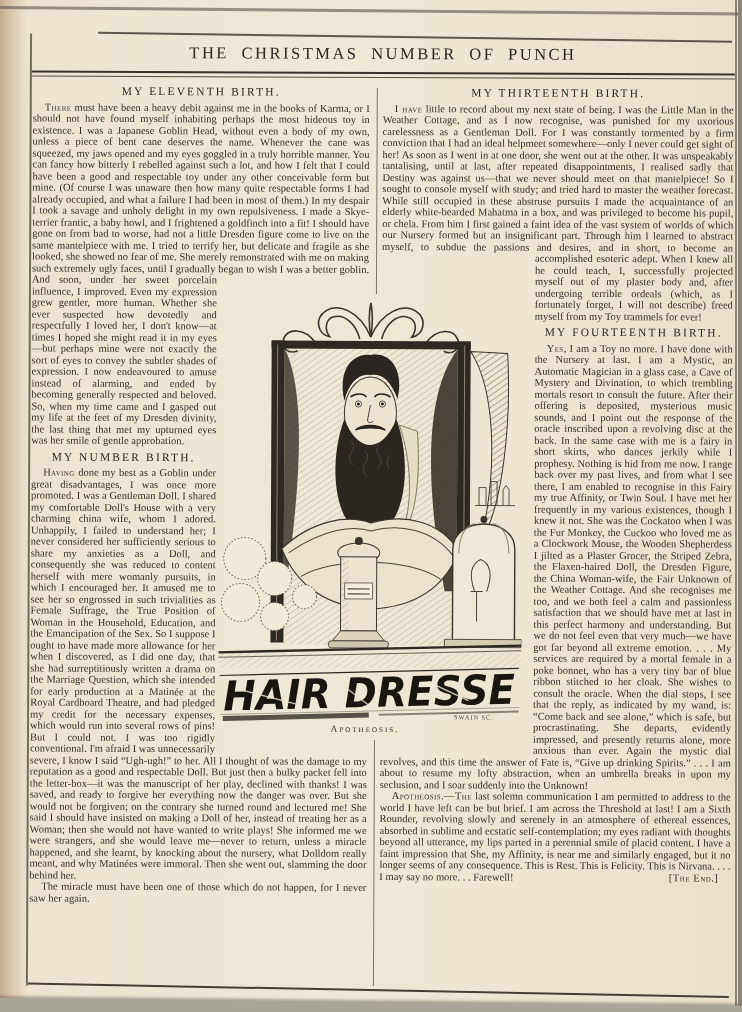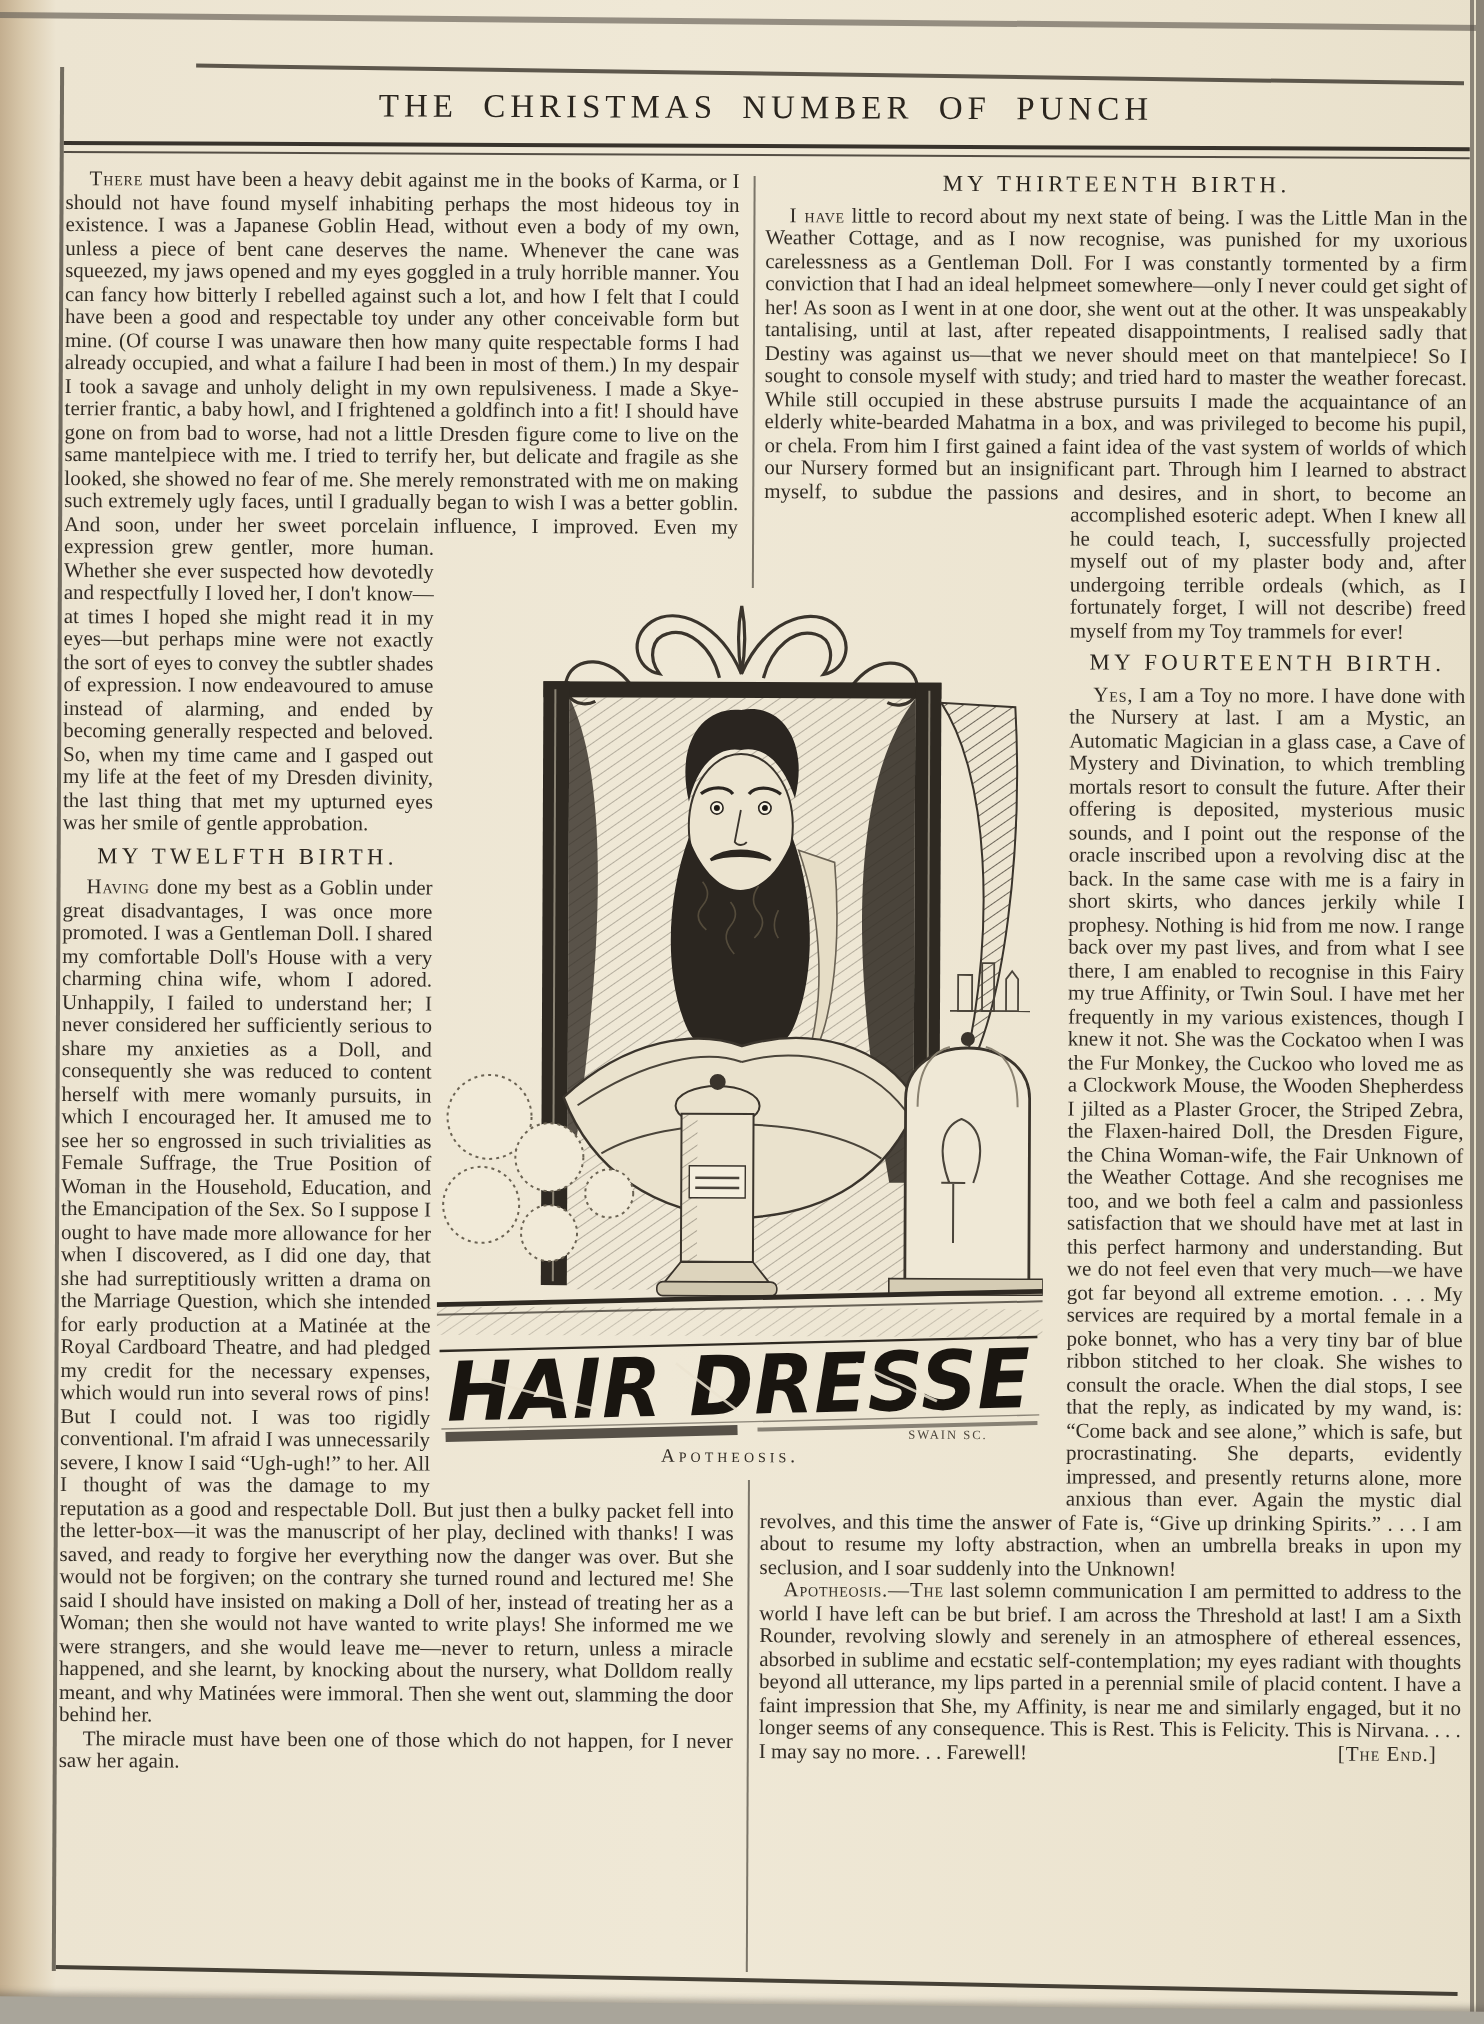--- a/index.html
+++ b/index.html
@@ -70,22 +70,23 @@
   <div class="masthead">THE CHRISTMAS NUMBER OF PUNCH</div>
   <div class="rule-a"></div>
   <div class="rule-b"></div>
 
   <div class="divider seg-top"></div>
   <div class="divider seg-bottom"></div>
 
   <div class="cols">
     <div class="col-left">
       <div class="spacer-l"></div>
+      <h2 class="first">MY ELEVENTH BIRTH.</h2>
       <p><span class="lead">There</span><span> must have been a heavy debit against me in the books of Karma, or I should not have found myself inhabiting perhaps the most hideous toy in existence. I was a Japanese Goblin Head, without even a body of my own, unless a piece of bent cane deserves the name. Whenever the cane was squeezed, my jaws opened and my eyes goggled in a truly horrible manner. You can fancy how bitterly I rebelled against such a lot, and how I felt that I could have been a good and respectable toy under any other conceivable form but mine. (Of course I was unaware then how many quite respectable forms I had already occupied, and what a failure I had been in most of them.) In my despair I took a savage and unholy delight in my own repulsiveness. I made a Skye-terrier frantic, a baby howl, and I frightened a goldfinch into a fit! I should have gone on from bad to worse, had not a little Dresden figure come to live on the same mantelpiece with me. I tried to terrify her, but delicate and fragile as she looked, she showed no fear of me. She merely remonstrated with me on making such extremely ugly faces, until I gradually began to wish I was a better goblin. And soon, under her sweet porcelain influence, I improved. Even my expression grew gentler, more human. Whether she ever suspected how devotedly and respectfully I loved her, I don't know—at times I hoped she might read it in my eyes—but perhaps mine were not exactly the sort of eyes to convey the subtler shades of expression. I now endeavoured to amuse instead of alarming, and ended by becoming generally respected and beloved. So, when my time came and I gasped out my life at the feet of my Dresden divinity, the last thing that met my upturned eyes was her smile of gentle approbation.</span></p>
-      <h2>MY TWELFTH BIRTH.</h2>
+      <h2>MY NUMBER BIRTH.</h2>
       <p><span class="lead">Having</span><span> done my best as a Goblin under great disadvantages, I was once more promoted. I was a Gentleman Doll. I shared my comfortable Doll's House with a very charming china wife, whom I adored. Unhappily, I failed to understand her; I never considered her sufficiently serious to share my anxieties as a Doll, and consequently she was reduced to content herself with mere womanly pursuits, in which I encouraged her. It amused me to see her so engrossed in such trivialities as Female Suffrage, the True Position of Woman in the Household, Education, and the Emancipation of the Sex. So I suppose I ought to have made more allowance for her when I discovered, as I did one day, that she had surreptitiously written a drama on the Marriage Question, which she intended for early production at a Matinée at the Royal Cardboard Theatre, and had pledged my credit for the necessary expenses, which would run into several rows of pins! But I could not. I was too rigidly conventional. I'm afraid I was unnecessarily severe, I know I said “Ugh-ugh!” to her. All I thought of was the damage to my reputation as a good and respectable Doll. But just then a bulky packet fell into the letter-box—it was the manuscript of her play, declined with thanks! I was saved, and ready to forgive her everything now the danger was over. But she would not be forgiven; on the contrary she turned round and lectured me! She said I should have insisted on making a Doll of her, instead of treating her as a Woman; then she would not have wanted to write plays! She informed me we were strangers, and she would leave me—never to return, unless a miracle happened, and she learnt, by knocking about the nursery, what Dolldom really meant, and why Matinées were immoral. Then she went out, slamming the door behind her.</span></p>
       <p>The miracle must have been one of those which do not happen, for I never saw her again.</p>
     </div>
 
     <div class="col-right">
       <div class="spacer-r"></div>
       <h2 class="first">MY THIRTEENTH BIRTH.</h2>
       <p><span class="lead">I have</span><span> little to record about my next state of being. I was the Little Man in the Weather Cottage, and as I now recognise, was punished for my uxorious carelessness as a Gentleman Doll. For I was constantly tormented by a firm conviction that I had an ideal helpmeet somewhere—only I never could get sight of her! As soon as I went in at one door, she went out at the other. It was unspeakably tantalising, until at last, after repeated disappointments, I realised sadly that Destiny was against us—that we never should meet on that mantelpiece! So I sought to console myself with study; and tried hard to master the weather forecast. While still occupied in these abstruse pursuits I made the acquaintance of an elderly white-bearded Mahatma in a box, and was privileged to become his pupil, or chela. From him I first gained a faint idea of the vast system of worlds of which our Nursery formed but an insignificant part. Through him I learned to abstract myself, to subdue the passions and desires, and in short, to become an accomplished esoteric adept. When I knew all he could teach, I, successfully projected myself out of my plaster body and, after undergoing terrible ordeals (which, as I fortunately forget, I will not describe) freed myself from my Toy trammels for ever!</span></p>
       <h2>MY FOURTEENTH BIRTH.</h2>
       <p><span class="lead">Yes</span><span>, I am a Toy no more. I have done with the Nursery at last. I am a Mystic, an Automatic Magician in a glass case, a Cave of Mystery and Divination, to which trembling mortals resort to consult the future. After their offering is deposited, mysterious music sounds, and I point out the response of the oracle inscribed upon a revolving disc at the back. In the same case with me is a fairy in short skirts, who dances jerkily while I prophesy. Nothing is hid from me now. I range back over my past lives, and from what I see there, I am enabled to recognise in this Fairy my true Affinity, or Twin Soul. I have met her frequently in my various existences, though I knew it not. She was the Cockatoo when I was the Fur Monkey, the Cuckoo who loved me as a Clockwork Mouse, the Wooden Shepherdess I jilted as a Plaster Grocer, the Striped Zebra, the Flaxen-haired Doll, the Dresden Figure, the China Woman-wife, the Fair Unknown of the Weather Cottage. And she recognises me too, and we both feel a calm and passionless satisfaction that we should have met at last in this perfect harmony and understanding. But we do not feel even that very much—we have got far beyond all extreme emotion. . . . My services are required by a mortal female in a poke bonnet, who has a very tiny bar of blue ribbon stitched to her cloak. She wishes to consult the oracle. When the dial stops, I see that the reply, as indicated by my wand, is: “Come back and see alone,” which is safe, but procrastinating. She departs, evidently impressed, and presently returns alone, more anxious than ever. Again the mystic dial revolves, and this time the answer of Fate is, “Give up drinking Spirits.” . . . I am about to resume my lofty abstraction, when an umbrella breaks in upon my seclusion, and I soar suddenly into the Unknown!</span></p>

